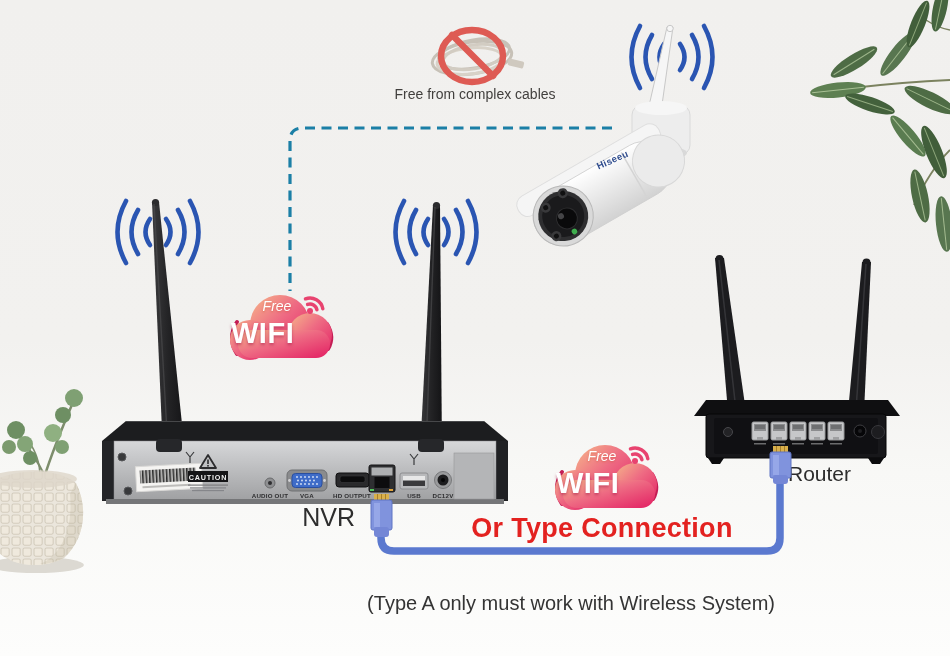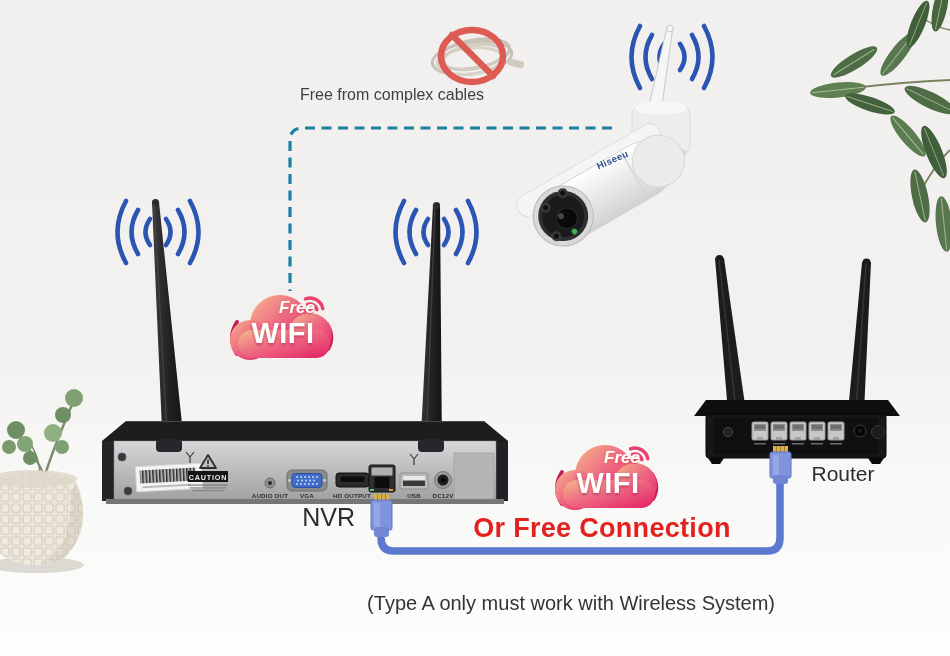--- a/index.html
+++ b/index.html
@@ -4,29 +4,29 @@
 <style>
   html,body{margin:0;padding:0;background:#dddddd;}
   .scene{
     position:relative;width:950px;height:656px;overflow:hidden;
     background:linear-gradient(180deg,#f1f0ee 0%,#f2f1ef 52%,#f8f8f6 72%,#fdfdfc 100%);
     font-family:"Liberation Sans",sans-serif;
   }
   .abs{position:absolute;}
   svg{overflow:visible;display:block;}
   .label{position:absolute;color:#333;line-height:1.15;}
-  .caption-top{left:300px;top:86px;width:350px;text-align:left;font-size:16px;color:#413f3d;}
+  .caption-top{left:300px;top:86px;width:350px;text-align:center;font-size:14px;color:#413f3d;}
   .nvr-label{left:245px;top:503px;width:110px;text-align:right;font-size:25px;color:#2d2d2d;}
-  .router-label{left:788px;top:462px;width:110px;text-align:center;font-size:21px;color:#2d2d2d;}
+  .router-label{left:788px;top:462px;width:110px;font-size:21px;color:#2d2d2d;}
   .or-wifi{left:462px;top:513px;width:280px;text-align:center;font-size:27px;font-weight:bold;color:#e32220;letter-spacing:.3px;}
   .bottom-note{left:175px;top:592px;width:600px;text-align:right;font-size:20px;color:#343434;}
   .camera-brand{left:596px;top:155px;font-size:9.5px;font-weight:bold;color:#2f4c8e;transform:rotate(-24deg);letter-spacing:.4px;}
   .wifi-badge{position:absolute;width:120px;height:92px;}
-  .badge-free{position:absolute;left:14px;top:8px;width:76px;text-align:right;font-size:17px;font-style:italic;font-weight:bold;color:#ffffff;text-shadow:0 1px 2px rgba(205,85,40,.5);}
-  .badge-wifi{position:absolute;left:6px;top:27px;width:104px;text-align:center;font-size:29px;font-weight:bold;color:#ffffff;letter-spacing:.5px;text-shadow:0 2px 3px rgba(160,20,70,.5);}
+  .badge-free{position:absolute;left:14px;top:8px;width:76px;text-align:center;font-size:14px;font-style:italic;font-weight:normal;color:#ffffff;text-shadow:0 1px 2px rgba(205,85,40,.5);}
+  .badge-wifi{position:absolute;left:6px;top:27px;width:104px;font-size:29px;font-weight:bold;color:#ffffff;letter-spacing:.5px;text-shadow:0 2px 3px rgba(160,20,70,.5);}
 </style>
 </head>
 <body>
 
 <div class="scene">
 
   <svg width="0" height="0" class="abs" aria-hidden="true">
     <defs>
       <g id="wifi-wave" fill="none" stroke="#2a55b2" stroke-width="4.6" stroke-linecap="round">
         <path d="M -8 -13 Q -17 0 -8 13"></path>
@@ -392,21 +392,21 @@
       </g>
       <g>
         <circle cx="85" cy="21" r="3" fill="#e8436f"></circle>
         <path d="M 82.6 14.4 A 7 7 0 0 1 91.9 19.8" fill="none" stroke="#e8436f" stroke-width="3.5" stroke-linecap="round"></path>
         <path d="M 80.5 8.8 A 13 13 0 0 1 97.8 18.7" fill="none" stroke="#e8436f" stroke-width="3.5" stroke-linecap="round"></path>
       </g>
     </svg>
     <span class="badge-free">Free</span>
     <span class="badge-wifi">WIFI</span>
   </div>
-  <div class="label or-wifi">Or Free Connection</div>
+  <div class="label or-wifi">Or Type Connection</div>
 
   <svg class="abs" style="left:0;top:382px" width="130" height="215" viewBox="0 0 130 215">
     <ellipse cx="36" cy="183" rx="48" ry="8" fill="#dcd9d2"></ellipse>
     <g stroke="#7d8d6c" fill="none">
       <path d="M 44 96 C 52 70 62 46 74 18" stroke-width="2.5"></path>
       <path d="M 46 96 C 36 76 28 64 16 50" stroke-width="2"></path>
       <path d="M 40 96 C 40 80 36 70 28 58" stroke-width="1.5"></path>
     </g>
     <g>
       <circle cx="74" cy="16" r="9" fill="#7fa073"></circle>

